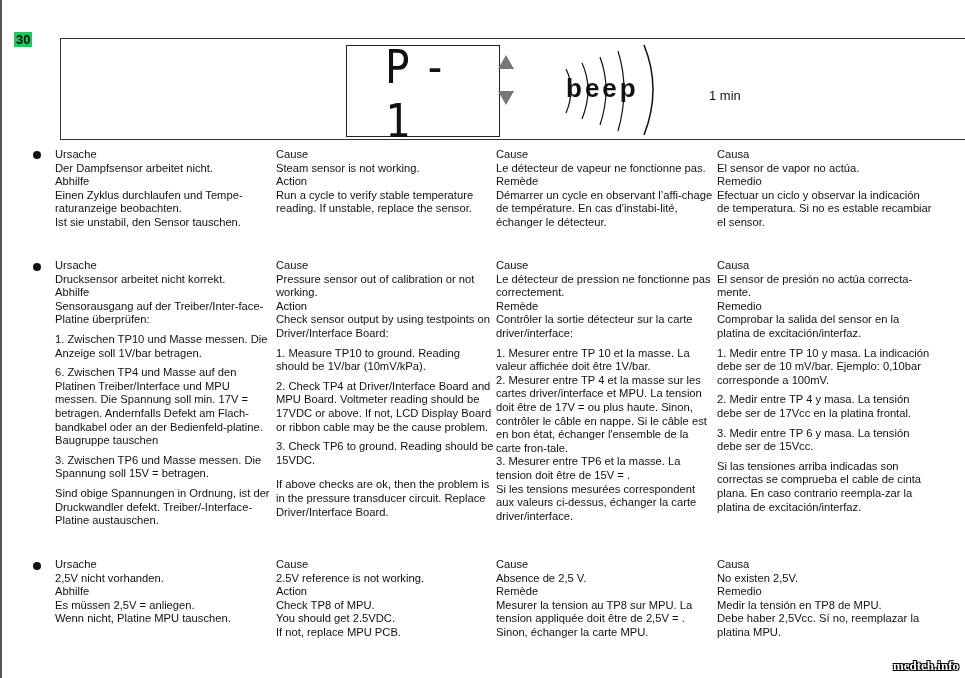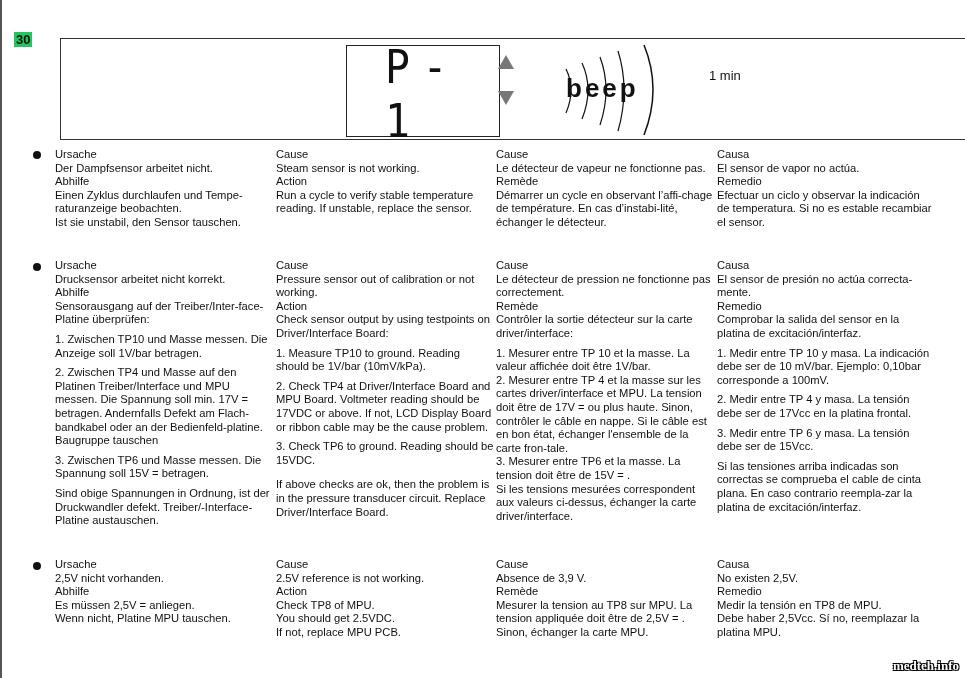--- a/index.html
+++ b/index.html
@@ -7,21 +7,21 @@
   .left-edge { position: absolute; left: 0; top: 0; width: 2px; height: 678px; background: #555; }
   .pagenum { position: absolute; left: 14px; top: 32px; font-size: 13px; font-weight: bold; background: #22c55e; padding: 0 2px; z-index: 2; }
   .hdr-box { position: absolute; left: 12px; top: 38px; width: 936px; height: 100px; border: 1.5px solid #333; border-left-width: 1.5px; margin-left: 48px; }
   .lcd { position: absolute; left: 285px; top: 6px; width: 152px; height: 90px; border: 1.5px solid #222; }
   .lcd-text { position: absolute; left: 38px; top: -6px; font-family: "DejaVu Sans Mono", monospace; font-size: 46px; letter-spacing: 14px; font-weight: normal; transform: scaleX(0.9); transform-origin: left; }
   .arrows { position: absolute; left: 437px; top: 16px; width: 22px; height: 60px; }
   .tri-up { position: absolute; left: 0; top: 0; width: 0; height: 0; border-left: 8px solid transparent; border-right: 8px solid transparent; border-bottom: 14px solid #777; }
   .tri-down { position: absolute; left: 0; top: 36px; width: 0; height: 0; border-left: 8px solid transparent; border-right: 8px solid transparent; border-top: 14px solid #777; }
   .beep-wrap { position: absolute; left: 495px; top: 4px; width: 130px; height: 92px; }
   .beep-text { position: absolute; left: 10px; top: 30px; font-size: 26px; font-weight: bold; letter-spacing: 3px; font-family: Liberation Sans, sans-serif; }
-  .min-label { position: absolute; left: 648px; top: 29px; font-size: 13px; }
+  .min-label { position: absolute; left: 648px; top: 49px; font-size: 13px; }
   .bullet { position: absolute; width: 8px; height: 8px; border-radius: 50%; background: #111; }
   .col { position: absolute; font-size: 11.2px; line-height: 13.6px; width: 218px; }
   .col .h { display: block; }
   .col p { margin: 0 0 6px 0; }
   .col p.tight { margin: 0; }
   .col .bold { font-weight: normal; margin-top: 11px; }
   .watermark { position: absolute; right: 6px; bottom: 4px; font-family: Liberation Serif, serif; font-size: 13px; font-weight: bold; color: #fff; text-shadow: -1px -1px 0 #000, 1px -1px 0 #000, -1px 1px 0 #000, 1px 1px 0 #000; }
 </style>
 </head>
 <body>
@@ -77,21 +77,21 @@
   <p class="tight">Efectuar un ciclo y observar la indicación de temperatura. Si no es estable recambiar el sensor.</p>
 </div>
 
 <div class="bullet" style="left:33px; top:263px;"></div>
 <div class="col" style="left:55px; top:259px;">
   <span class="h">Ursache</span>
   <p class="tight">Drucksensor arbeitet nicht korrekt.</p>
   <span class="h">Abhilfe</span>
   <p>Sensorausgang auf der Treiber/Inter-face-Platine überprüfen:</p>
   <p>1. Zwischen TP10 und Masse messen. Die Anzeige soll 1V/bar betragen.</p>
-  <p>2. Zwischen TP4 und Masse auf den Platinen Treiber/Interface und MPU messen. Die Spannung soll min. 17V = betragen. Andernfalls Defekt am Flach-bandkabel oder an der Bedienfeld-platine. Baugruppe tauschen</p>
+  <p>6. Zwischen TP4 und Masse auf den Platinen Treiber/Interface und MPU messen. Die Spannung soll min. 17V = betragen. Andernfalls Defekt am Flach-bandkabel oder an der Bedienfeld-platine. Baugruppe tauschen</p>
   <p>3. Zwischen TP6 und Masse messen. Die Spannung soll 15V = betragen.</p>
   <p>Sind obige Spannungen in Ordnung, ist der Druckwandler defekt. Treiber/-Interface-Platine austauschen.</p>
 </div>
 <div class="col" style="left:276px; top:259px;">
   <span class="h">Cause</span>
   <p class="tight">Pressure sensor out of calibration or not working.</p>
   <span class="h">Action</span>
   <p>Check sensor output by using testpoints on Driver/Interface Board:</p>
   <p>1. Measure TP10 to ground. Reading should be 1V/bar (10mV/kPa).</p>
   <p>2. Check TP4 at Driver/Interface Board and MPU Board. Voltmeter reading should be 17VDC or above. If not, LCD Display Board or ribbon cable may be the cause problem.</p>
@@ -130,21 +130,21 @@
 <div class="col" style="left:276px; top:558px;">
   <span class="h">Cause</span>
   <p class="tight">2.5V reference is not working.</p>
   <span class="h">Action</span>
   <p class="tight">Check TP8 of MPU.</p>
   <p class="tight">You should get 2.5VDC.</p>
   <p class="tight">If not, replace MPU PCB.</p>
 </div>
 <div class="col" style="left:496px; top:558px;">
   <span class="h">Cause</span>
-  <p class="tight">Absence de 3,9 V.</p>
+  <p class="tight">Absence de 2,5 V.</p>
   <span class="h">Remède</span>
   <p class="tight">Mesurer la tension au TP8 sur MPU. La tension appliquée doit être de 2,5V = .</p>
   <p class="tight">Sinon, échanger la carte MPU.</p>
 </div>
 <div class="col" style="left:717px; top:558px;">
   <span class="h">Causa</span>
   <p class="tight">No existen 2,5V.</p>
   <span class="h">Remedio</span>
   <p class="tight">Medir la tensión en TP8 de MPU.</p>
   <p class="tight">Debe haber 2,5Vcc. Sí no, reemplazar la platina MPU.</p>

